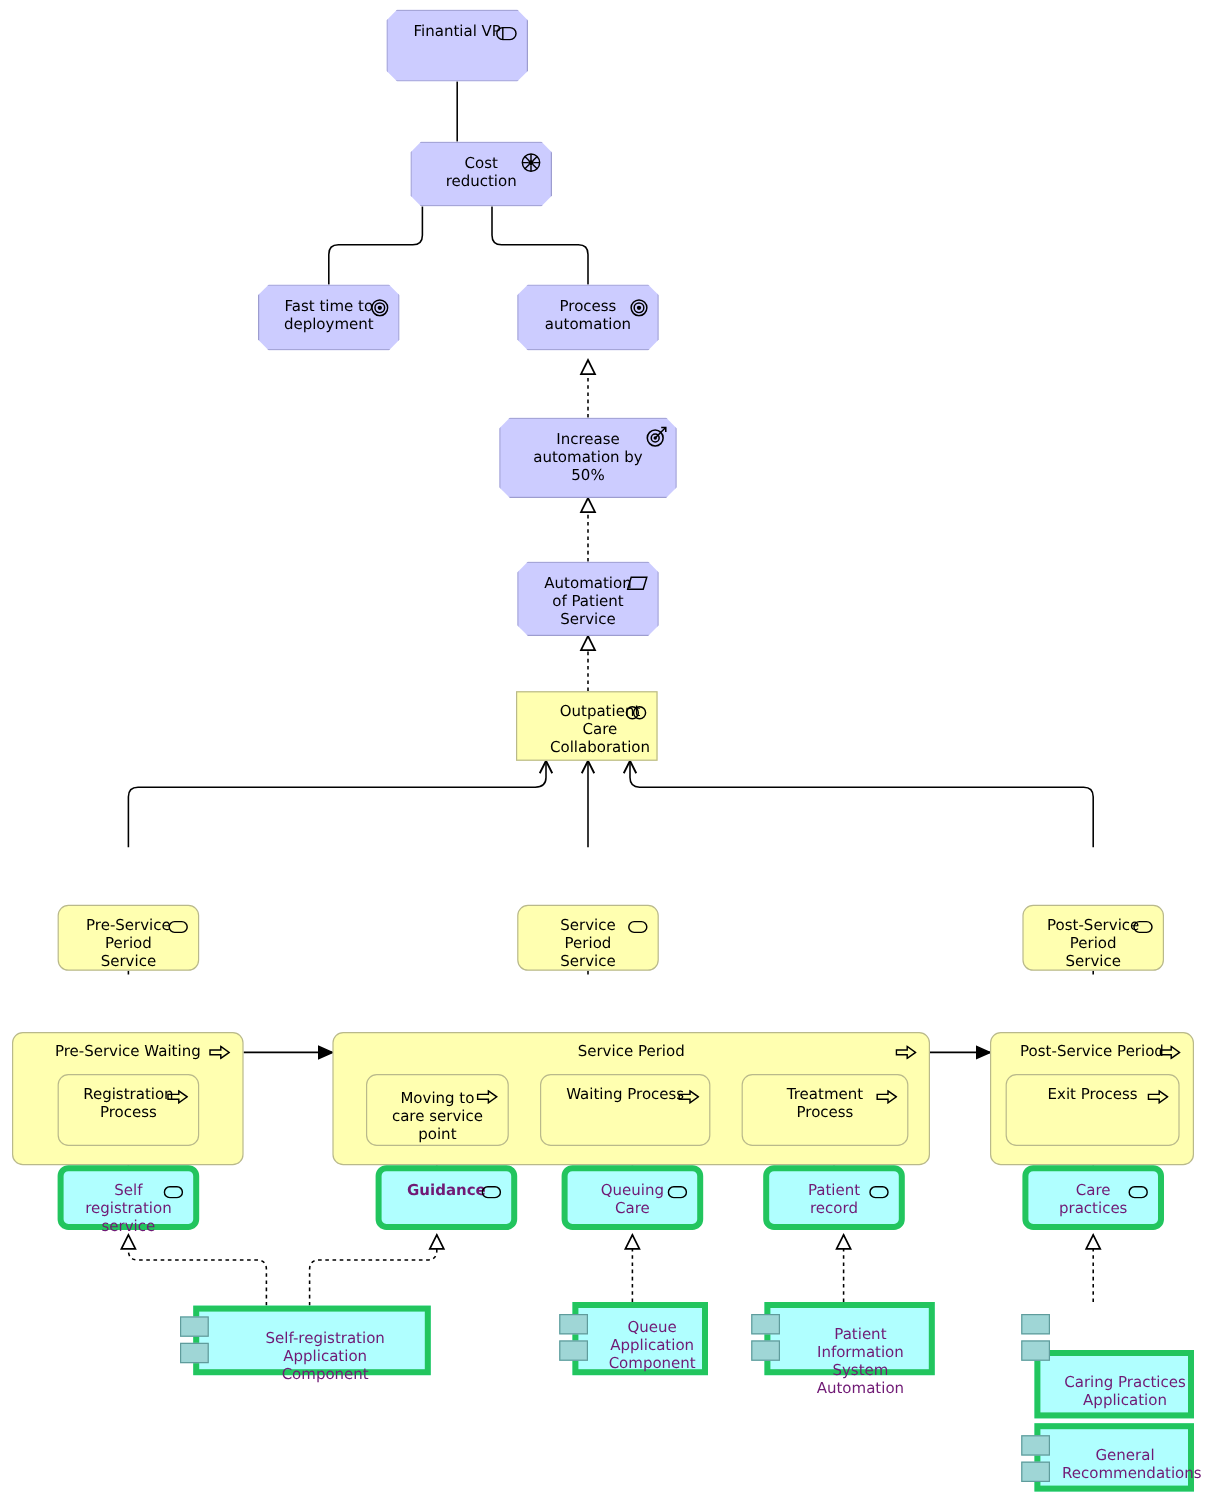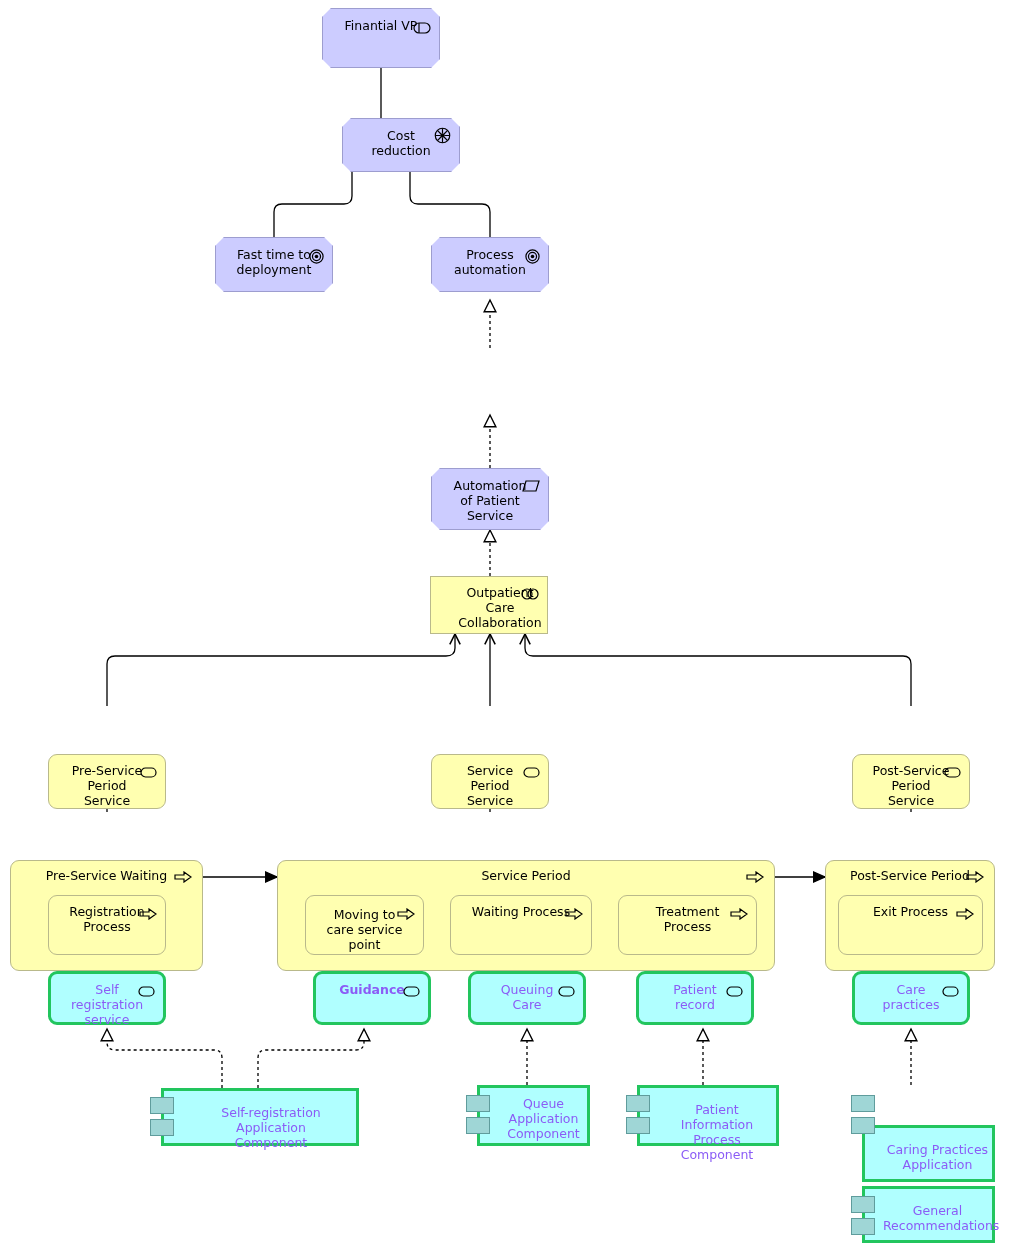--- a/index.html
+++ b/index.html
@@ -14,21 +14,21 @@
   
   .motiv{background:#ccccff;border:1px solid #9d9dcf;
          clip-path:polygon(9px 0,calc(100% - 9px) 0,100% 9px,100% calc(100% - 9px),
                            calc(100% - 9px) 100%,9px 100%,0 calc(100% - 9px),0 9px);
          color:#000;font-size:12.5px;line-height:15px;padding-top:9px;}
   
   .biz{background:#ffffb0;border:1px solid #b9b98b;color:#000;font-size:12.5px;line-height:15px;}
   .biz.rounded{border-radius:9px;margin-top:48px;}
   .biz.sq{border-radius:0;padding-left:22px;}
   
-  .app{background:#b0ffff;border:3px solid #22c55e;color:#8b5cf6;font-size:12.5px;line-height:15px;}
+  .app{background:#b0ffff;border:5px solid #22c55e;color:#701a75;font-size:12.5px;line-height:15px;}
   .app.rounded{border-radius:9px;}
   .app.sq{border-radius:0;}
 
   .pad9{padding-top:8px;}
   .grouphdr{padding-top:7px;font-size:12.5px;}
 
   
   .ico{position:absolute;z-index:3;}
   .ico svg{display:block;}
 
@@ -151,20 +151,36 @@
     </span>
     <span class="ico" style="right:8px;top:11px;">
       <svg width="15" height="15" viewBox="0 0 16 16">
         <circle cx="8" cy="8" r="7" fill="none" stroke="#000" stroke-width="1.3"></circle>
         <circle cx="8" cy="8" r="4.3" fill="none" stroke="#000" stroke-width="1.3"></circle>
         <circle cx="8" cy="8" r="1.9" fill="#000"></circle>
       </svg>
     </span>
   </div>
 
+  <div class="node motiv" style="left:416px;top:348px;width:148px;height:67px;">
+    <span class="lbl">
+      <span>Increase</span><br>
+      <span>automation by</span><br>
+      <span>50%</span>
+    </span>
+    <span class="ico" style="right:7px;top:6px;">
+      <svg width="18" height="18" viewBox="0 0 18 18">
+        <circle cx="8" cy="10" r="6.6" fill="none" stroke="#000" stroke-width="1.3"></circle>
+        <circle cx="8" cy="10" r="3.3" fill="none" stroke="#000" stroke-width="1.3"></circle>
+        <circle cx="8" cy="10" r="1.4" fill="#000"></circle>
+        <path d="M8,10 L16.5,1.5" stroke="#000" stroke-width="1.3" fill="none"></path>
+        <path d="M13,1.2 L16.8,1.2 L16.8,5" fill="none" stroke="#000" stroke-width="1.3"></path>
+      </svg>
+    </span>
+  </div>
 
   <div class="node motiv" style="left:431px;top:468px;width:118px;height:62px;">
     <span class="lbl">
       <span>Automation</span><br>
       <span>of Patient</span><br>
       <span>Service</span>
     </span>
     <span class="ico" style="right:8px;top:11px;">
       <svg width="18" height="12" viewBox="0 0 18 12">
           <path d="M4,1 L17,1 L14,11 L1,11 Z" fill="none" stroke="#000" stroke-width="1.2"></path>
@@ -380,21 +396,21 @@
       <span>Application</span><br>
       <span>Component</span>
     </span>
   </div>
   <div class="tab" style="left:466px;top:1095px;"></div>
   <div class="tab" style="left:466px;top:1117px;"></div>
 
   <div class="node app sq" style="left:637px;top:1085px;width:142px;height:61px;padding-top:14px;padding-left:18px;">
     <span class="lbl">
       <span>Patient Information</span><br>
-      <span>Process Component</span>
+      <span>System Automation</span>
     </span>
   </div>
   <div class="tab" style="left:626px;top:1095px;"></div>
   <div class="tab" style="left:626px;top:1117px;"></div>
 
   <div class="node app sq" style="left:862px;top:1085px;width:133px;height:57px;padding-top:14px;padding-left:18px;margin-top:40px;">
     <span class="lbl">
       <span>Caring Practices</span><br>
       <span>Application</span>
     </span>

